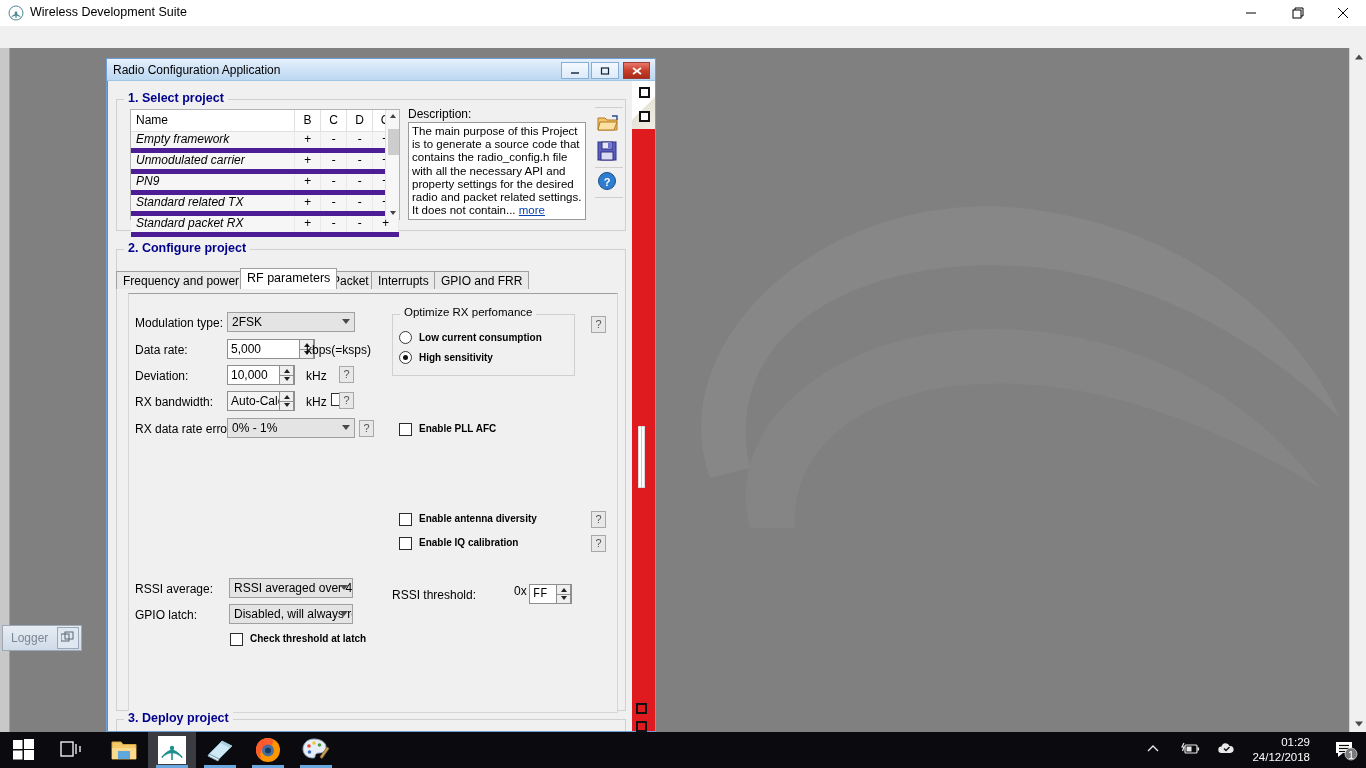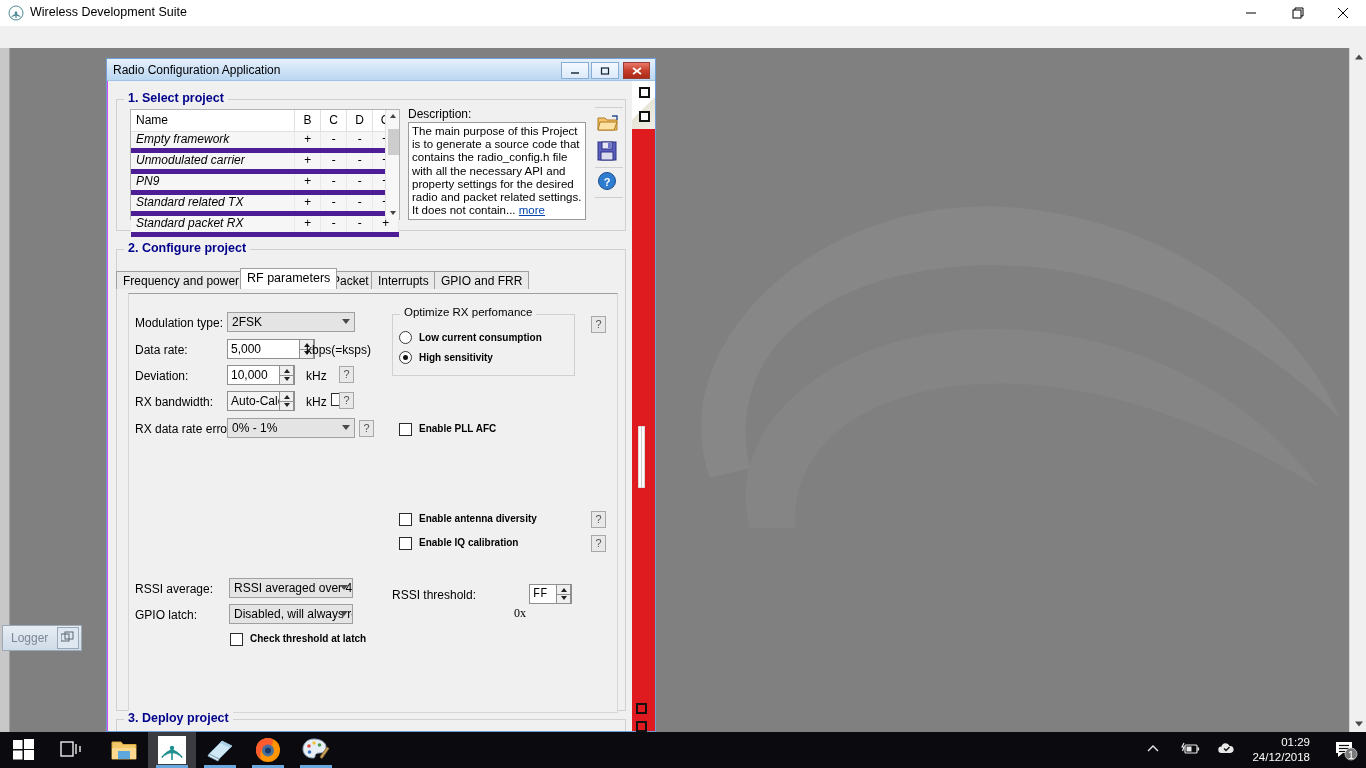--- a/index.html
+++ b/index.html
@@ -441,21 +441,21 @@
           <span class="fld-label" style="left:6px; top:314px;">GPIO latch:</span>
           <div class="combo" style="left:100px; top:310px; width:124px;">
             <span>Disabled, will always re</span>
             <span class="chev"></span>
           </div>
 
           <span class="cbox" style="left:101px; top:339px;"></span>
           <span class="cbox-lbl" style="left:121px; top:339px;">Check threshold at latch</span>
 
           <span class="fld-label" style="left:263px; top:294px;">RSSI threshold:</span>
-          <span class="fld-label" style="left:385px; top:312px; font-family:Liberation Serif, serif;">0x</span>
+          <span class="fld-label" style="left:385px; top:290px; font-family:Liberation Sans, sans-serif;">0x</span>
           <div class="spin" style="left:400px; top:290px; width:43px; font-family:'Liberation Mono',monospace;">
             <span>FF</span>
             <span class="btns">
               <span class="up"></span>
               <span class="sep"></span>
               <span class="dn"></span>
             </span>
           </div>
         </div>
 

